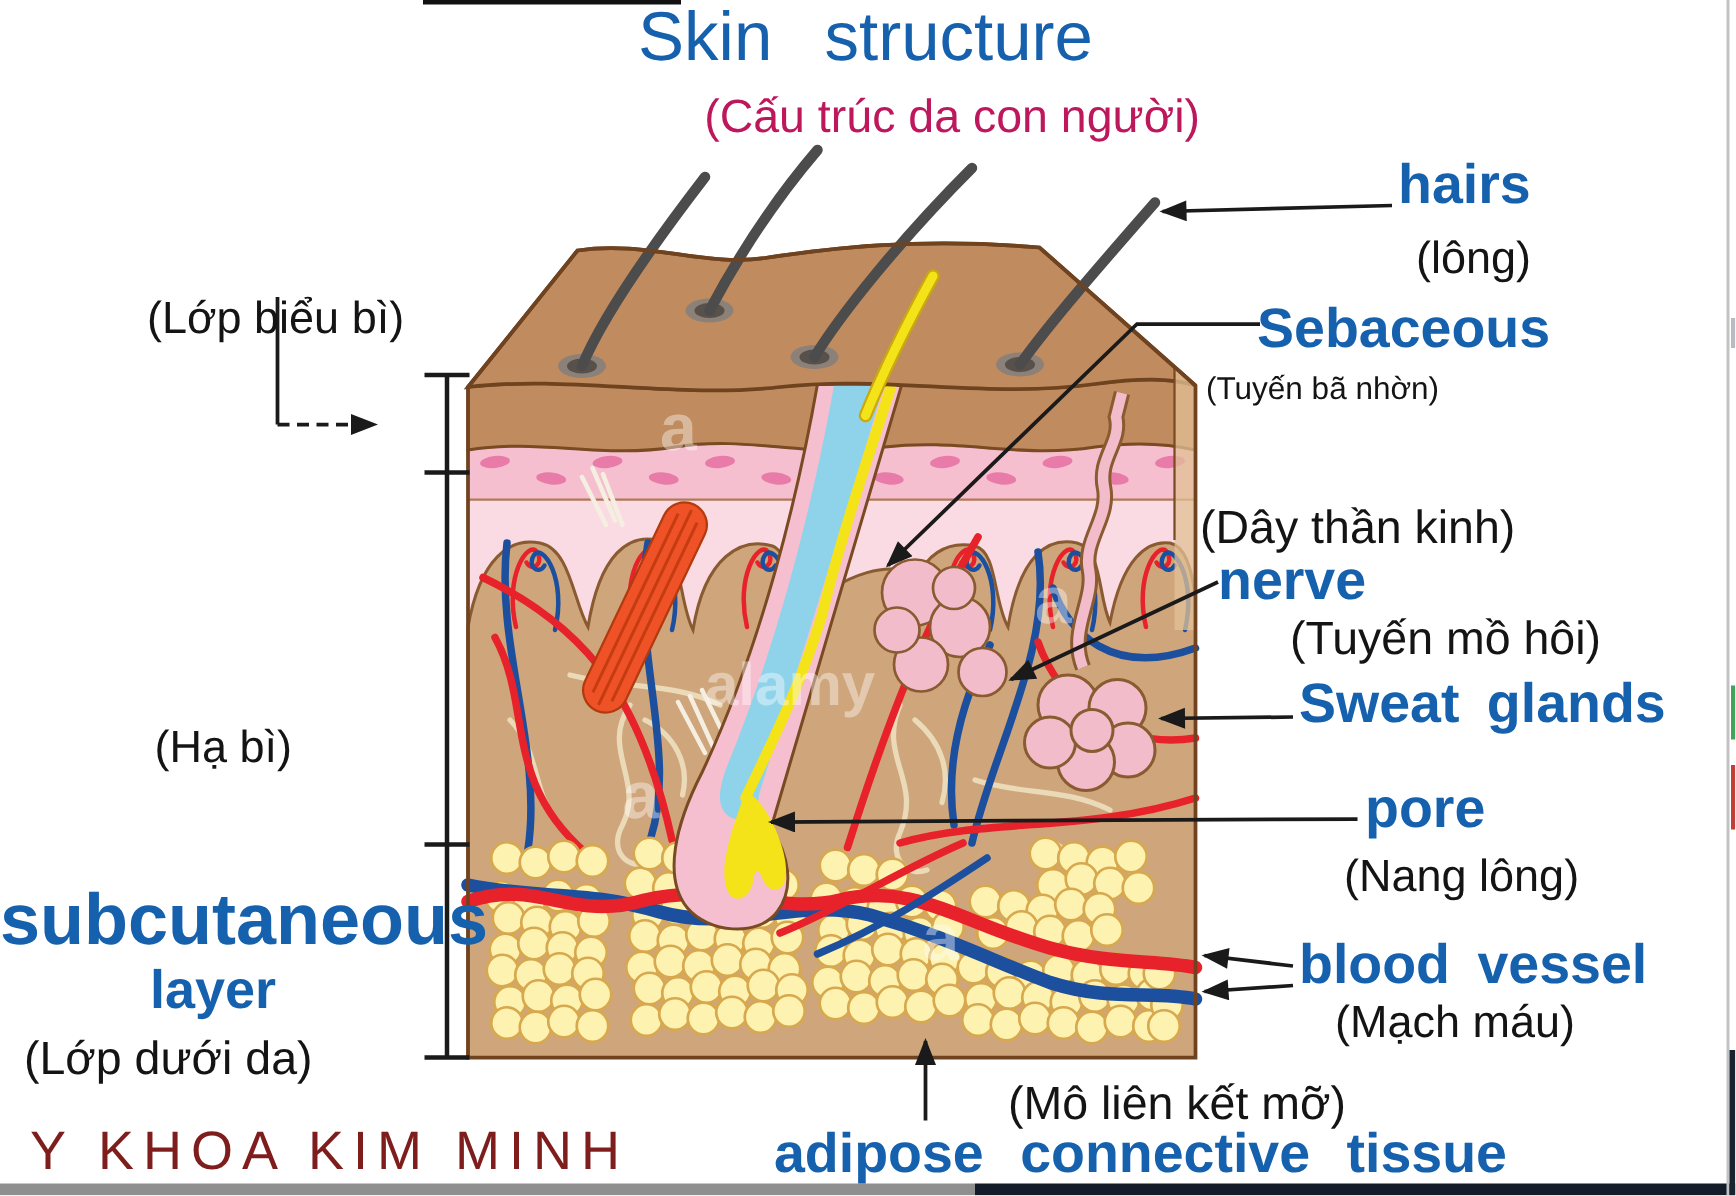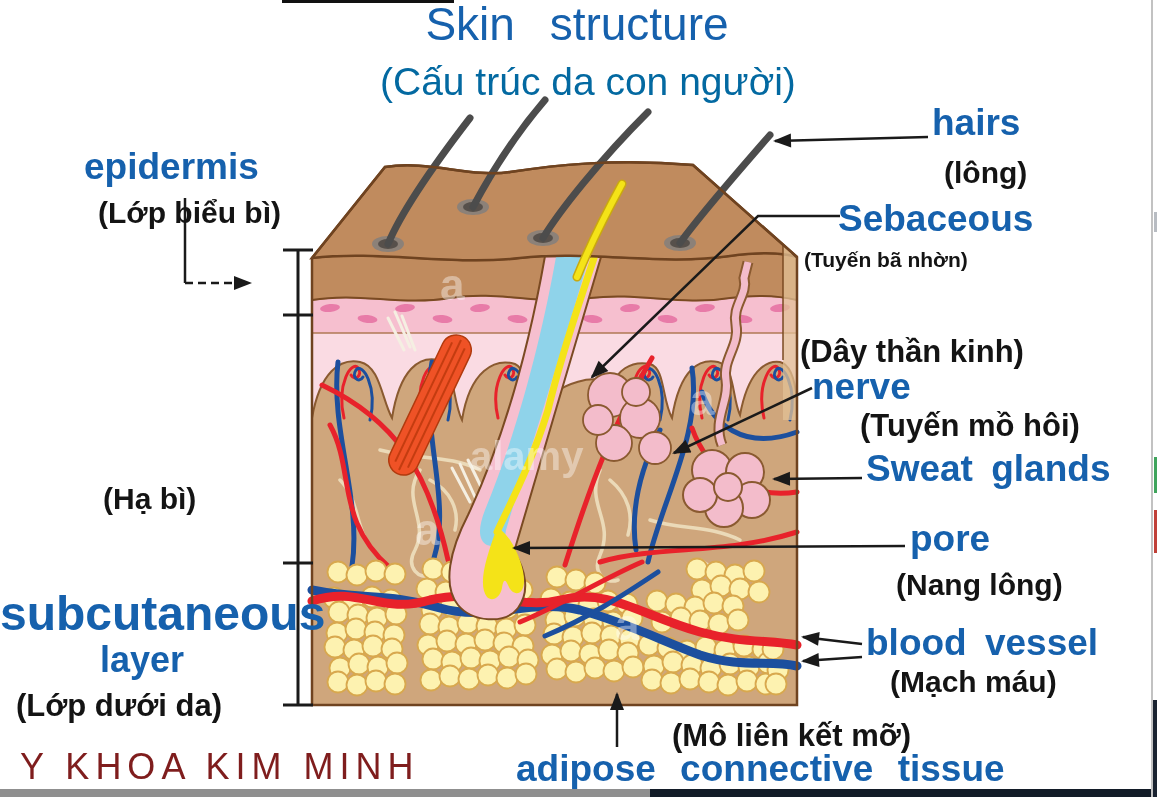--- a/index.html
+++ b/index.html
@@ -1,22 +1,22 @@
 <!DOCTYPE html>
 <html><head>
 <meta charset="utf-8">
 <style>
   html,body{margin:0;padding:0;background:#fff;}
   .stage{position:relative;width:1157px;height:797px;background:#fff;overflow:hidden;
          font-family:"Liberation Sans",sans-serif;}
   .lbl{position:absolute;white-space:nowrap;line-height:1.05;}
   .en{color:#1661ad;font-weight:bold;font-size:37px;}
-  .vi{color:#141414;font-size:30px;font-weight:bold;}
+  .vi{color:#141414;font-size:30px;}
   .title-en{font-size:46px;font-weight:normal;color:#1661ad;word-spacing:22px;width:580px;text-align:center;}
-  .title-vi{font-size:39px;color:#0369a1;width:420px;text-align:left;}
+  .title-vi{font-size:31px;color:#be185d;width:420px;text-align:right;}
   .brand{font-size:36px;color:#7f1d1d;letter-spacing:6px;font-weight:400;}
   svg{position:absolute;left:0;top:0;}
 </style>
 </head>
 <body>
 
 <div class="stage">
 
 <svg width="1157" height="797" viewBox="0 0 1157 797">
   <defs>
@@ -380,21 +380,20 @@
     <rect x="1154" y="212" width="3" height="20" fill="#b8bcc2"></rect>
     <rect x="1154" y="457" width="3" height="36" fill="#3fa45c"></rect>
     <rect x="1154" y="510" width="3" height="43" fill="#c04038"></rect>
     <rect x="1153" y="700" width="4" height="97" fill="#1a2330"></rect>
   </g>
 </svg>
 
 <div class="lbl title-en" style="left:287px;top:0px">Skin structure</div>
 <div class="lbl title-vi" style="left:380px;top:62px">(Cấu trúc da con người)</div>
 
-<div class="lbl en" style="left:84px;top:148px">epidermis</div>
 <div class="lbl vi" style="left:98px;top:197px">(Lớp biểu bì)</div>
 
 <div class="lbl vi" style="left:103px;top:483px">(Hạ bì)</div>
 
 <div class="lbl en" style="left:0px;top:589px;font-size:48px">subcutaneous</div>
 <div class="lbl en" style="left:100px;top:641px;font-size:36px">layer</div>
 <div class="lbl vi" style="left:16px;top:690px;font-size:31px">(Lớp dưới da)</div>
 
 <div class="lbl brand" style="left:20px;top:748px">Y KHOA KIM MINH</div>
 

